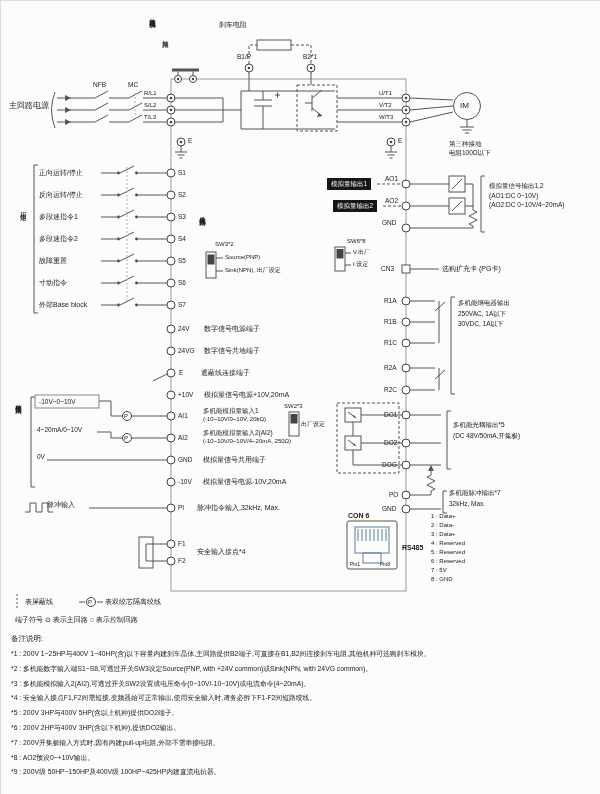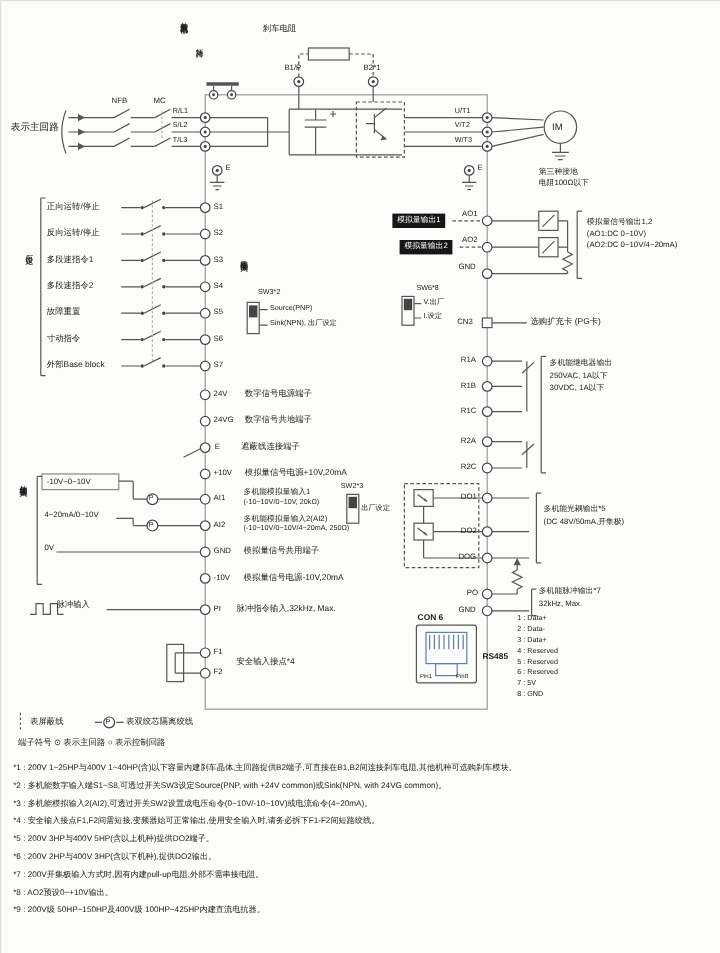--- a/index.html
+++ b/index.html
@@ -207,21 +207,21 @@
     </g>
   </svg>
 
   <div class="lbl" style="left:218px;top:20px">刹车电阻</div>
   <div class="vlbl" style="left:147px;top:12px;height:64px">外加直流电抗器</div>
   <div class="vlbl" style="left:160px;top:34px;height:30px">短路片</div>
   <div class="lbl s65" style="left:236px;top:52px">B1/P</div>
   <div class="lbl s65" style="left:302px;top:52px">B2*1</div>
   <div class="lbl s65" style="left:92px;top:80px">NFB</div>
   <div class="lbl s65" style="left:127px;top:80px">MC</div>
-  <div class="lbl s8" style="left:8px;top:100px">表示主回路</div>
+  <div class="lbl s8" style="left:8px;top:100px">主回路电源</div>
   <div class="lbl s6" style="left:143px;top:89px">R/L1</div>
   <div class="lbl s6" style="left:143px;top:101px">S/L2</div>
   <div class="lbl s6" style="left:143px;top:113px">T/L3</div>
   <div class="lbl s6" style="left:378px;top:89px">U/T1</div>
   <div class="lbl s6" style="left:378px;top:101px">V/T2</div>
   <div class="lbl s6" style="left:378px;top:113px">W/T3</div>
   <div class="lbl s8" style="left:459px;top:100px">IM</div>
   <div class="lbl s65" style="left:187px;top:136px">E</div>
   <div class="lbl s65" style="left:397px;top:136px">E</div>
   <div class="lbl s65" style="left:448px;top:139px">第三种接地</div>
@@ -329,20 +329,21 @@
   <div class="lbl s6" style="left:430px;top:557px">6 : Reserved</div>
   <div class="lbl s6" style="left:430px;top:566px">7 : 5V</div>
   <div class="lbl s6" style="left:430px;top:575px">8 : GND</div>
 
   <div class="lbl" style="left:24px;top:597px">表屏蔽线</div>
   <div class="lbl s6" style="left:87px;top:598px">P</div>
   <div class="lbl" style="left:104px;top:597px">表双绞芯隔离绞线</div>
   <div class="lbl" style="left:14px;top:615px">端子符号 ⊙ 表示主回路 ○ 表示控制回路</div>
 
   <div class="notes">
+    <div class="nh">备注说明:</div>
     <div class="n">*1 : 200V 1~25HP与400V 1~40HP(含)以下容量内建刹车晶体,主回路提供B2端子,可直接在B1,B2间连接刹车电阻,其他机种可选购刹车模块。</div>
     <div class="n">*2 : 多机能数字输入端S1~S8,可透过开关SW3设定Source(PNP, with +24V common)或Sink(NPN, with 24VG common)。</div>
     <div class="n">*3 : 多机能模拟输入2(AI2),可透过开关SW2设置成电压命令(0~10V/-10~10V)或电流命令(4~20mA)。</div>
     <div class="n">*4 : 安全输入接点F1,F2间需短接,变频器始可正常输出,使用安全输入时,请务必拆下F1-F2间短路绞线。</div>
     <div class="n">*5 : 200V 3HP与400V 5HP(含以上机种)提供DO2端子。</div>
     <div class="n">*6 : 200V 2HP与400V 3HP(含以下机种),提供DO2输出。</div>
     <div class="n">*7 : 200V开集极输入方式时,因有内建pull-up电阻,外部不需串接电阻。</div>
     <div class="n">*8 : AO2预设0~+10V输出。</div>
     <div class="n">*9 : 200V级 50HP~150HP及400V级 100HP~425HP内建直流电抗器。</div>
   </div>

